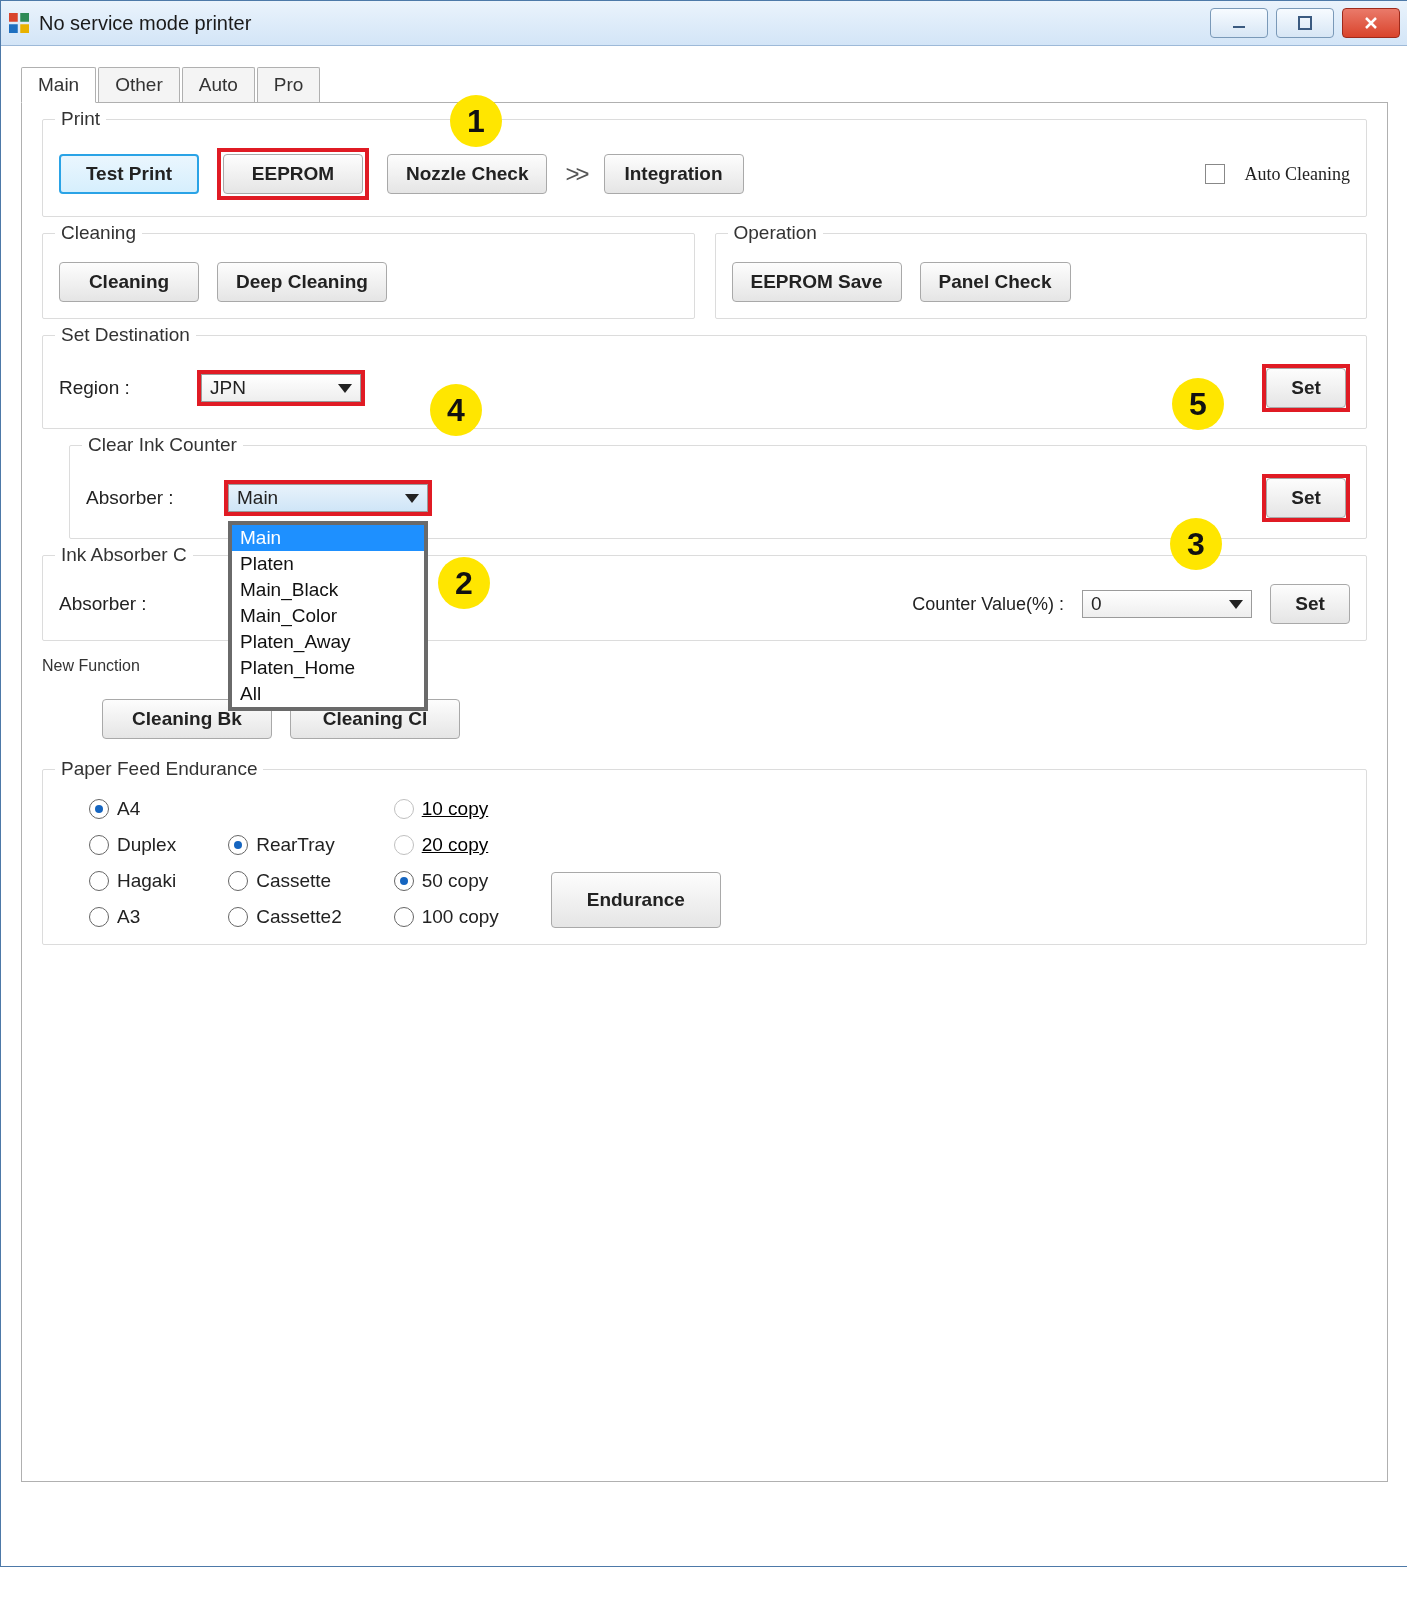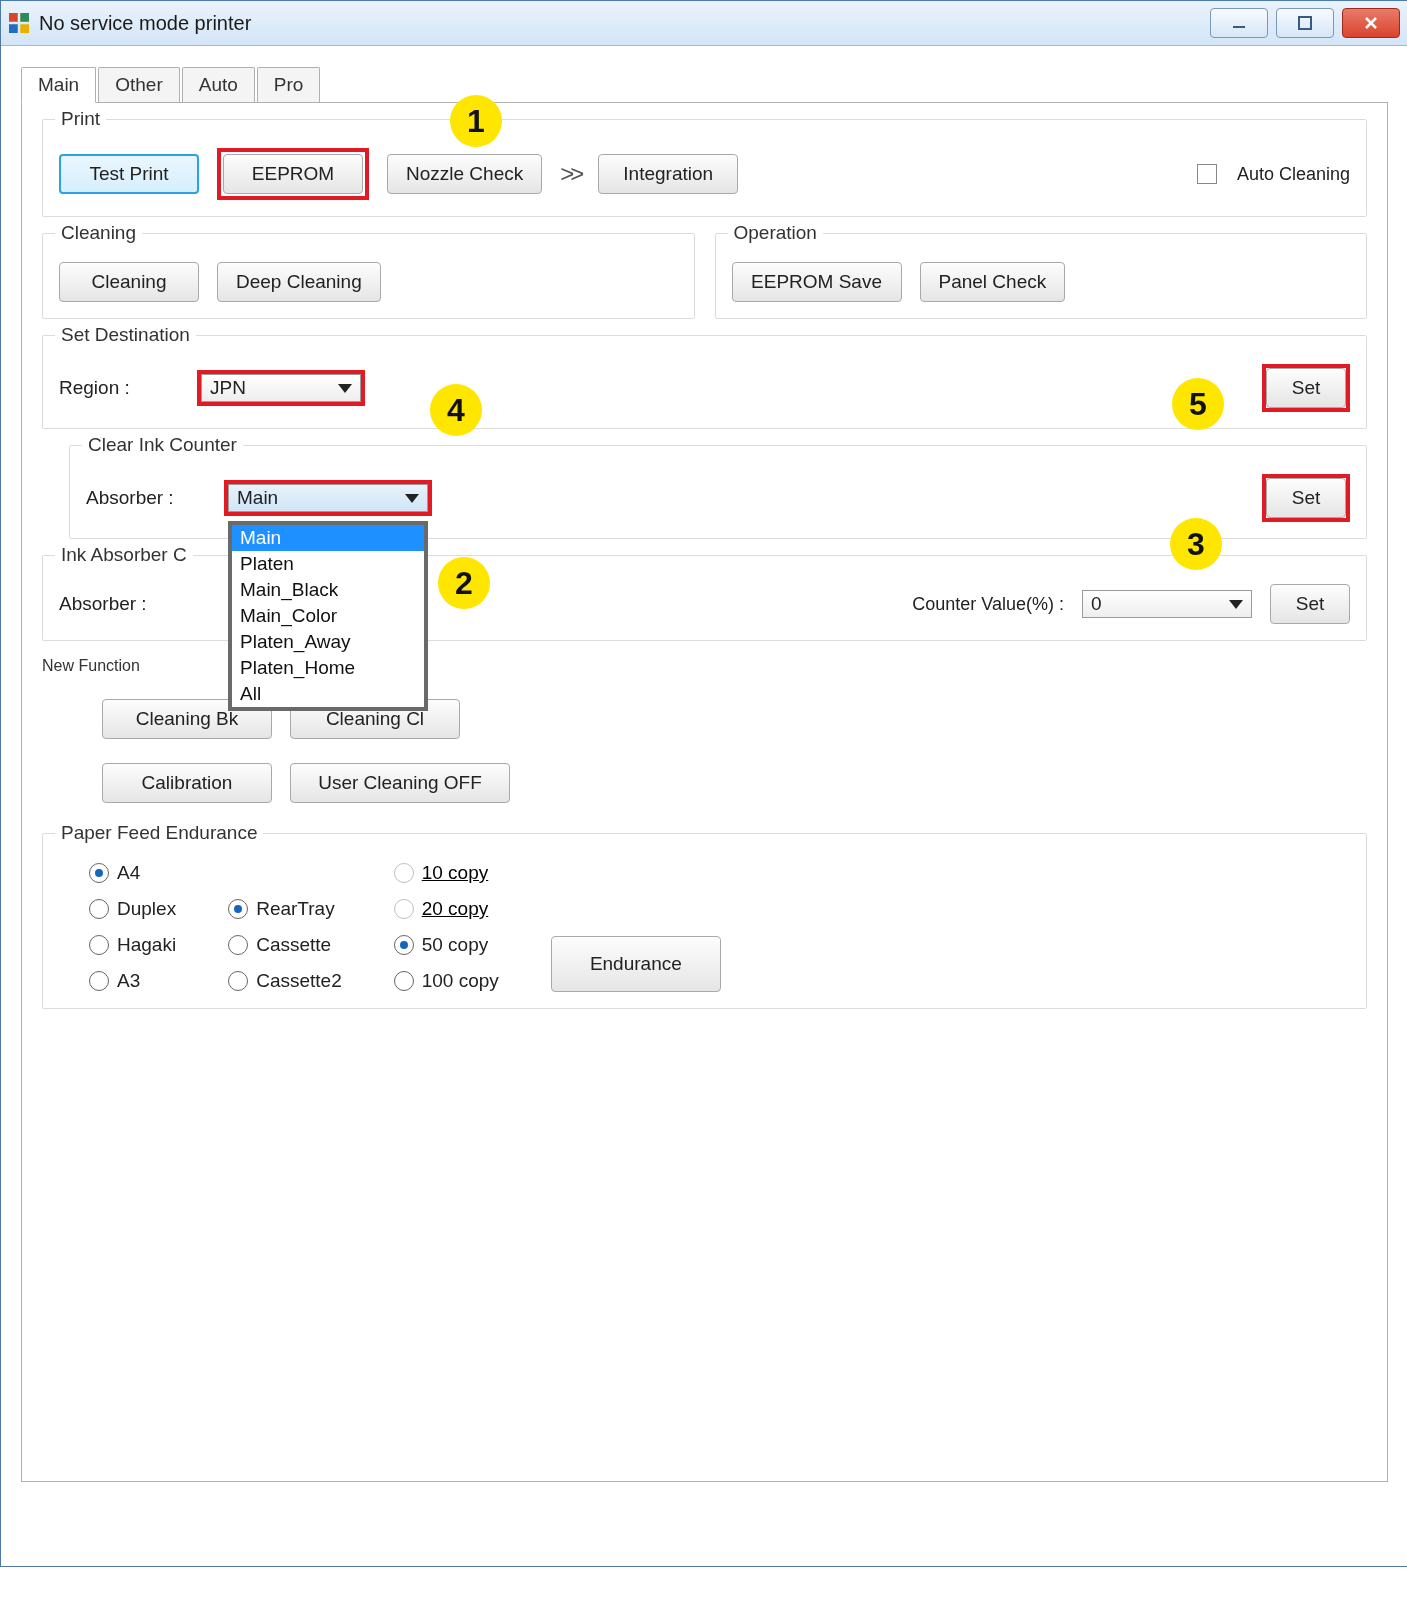--- a/index.html
+++ b/index.html
@@ -16,26 +16,26 @@
   .client{padding:20px 20px 40px 20px;position:relative;min-height:1520px;box-sizing:border-box;}
   
   .tabs{display:flex;position:relative;top:1px;}
   .tab{padding:6px 16px;border:1px solid #b0b0b0;border-bottom:none;background:#f4f4f4;font-size:19px;color:#333;margin-right:2px;border-radius:2px 2px 0 0;cursor:default;}
   .tab.active{background:#fff;border-bottom:1px solid #fff;position:relative;z-index:2;}
   .tab-body{border:1px solid #b0b0b0;background:#fff;padding:16px 20px 40px 20px;position:relative;min-height:1380px;box-sizing:border-box;}
   
   .group{position:relative;border:1px solid #dcdcdc;border-radius:2px;padding:28px 16px 16px 16px;margin-bottom:16px;}
   .group-title{position:absolute;top:-12px;left:12px;background:#fff;padding:0 6px;font-size:19px;color:#333;}
   .row{display:flex;align-items:center;gap:18px;flex-wrap:wrap;}
-  .btn{min-width:140px;height:40px;border:1px solid #a9a9a9;border-radius:4px;background:linear-gradient(#fdfdfd,#e5e5e5);font-size:19px;color:#222;display:inline-flex;align-items:center;justify-content:center;padding:0 18px;box-sizing:border-box;}
+  .btn{min-width:140px;height:40px;border:1px solid #a9a9a9;border-radius:4px;background:linear-gradient(#fdfdfd,#e5e5e5);font-size:19px;color:#222;display:inline-flex;align-items:center;justify-content:center;padding:0 18px;box-sizing:border-box;font-weight:bold;}
   .btn.test{border:2px solid #2aa3e6;background:linear-gradient(#eaf6fe,#d6effd);}
   .btn.small{min-width:80px;padding:0 14px;}
   .highlight{border:4px solid #e01b24;box-sizing:border-box;}
   .arrow{font-size:24px;color:#555;letter-spacing:-4px;}
-  .chk{display:flex;align-items:center;gap:20px;}
+  .chk{display:flex;align-items:center;gap:20px;font-family:Liberation Serif, serif;}
   .chkbox{width:18px;height:18px;border:1px solid #888;background:#fff;}
   .two-col{display:flex;gap:20px;}
   .two-col .group{flex:1;}
   .label{font-size:19px;color:#222;min-width:120px;}
   .select{position:relative;display:inline-flex;align-items:center;justify-content:space-between;height:28px;border:1px solid #9b9b9b;background:linear-gradient(#fff,#eee);padding:0 8px;font-size:19px;min-width:160px;box-sizing:border-box;}
   .select.open{background:linear-gradient(#e8f2fb,#cfe5f7);}
   .caret{width:0;height:0;border-left:7px solid transparent;border-right:7px solid transparent;border-top:9px solid #222;margin-left:10px;}
   .dropdown{position:absolute;top:36px;left:-1px;width:200px;border:1px solid #6a6a6a;background:#fff;z-index:5;}
   .dropdown .opt{padding:2px 8px;font-size:19px;color:#111;white-space:nowrap;}
   .dropdown .opt.sel{background:#1e90ff;color:#fff;}
@@ -190,24 +190,20 @@
         </div>
       </div>
 
       <div>
         <div class="newfunc-title">New Function</div>
         <div class="newfunc-rows">
           <div class="row">
             <div class="btn" style="min-width:170px;">Cleaning Bk</div>
             <div class="btn" style="min-width:170px;">Cleaning Cl</div>
           </div>
-          <div class="row">
-            <div class="btn" style="min-width:170px;">Calibration</div>
-            <div class="btn" style="min-width:220px;">User Cleaning OFF</div>
-          </div>
         </div>
       </div>
 
       <div class="group" style="margin-top:30px;">
         <span class="group-title">Paper Feed Endurance</span>
         <div class="pf-grid">
           <div class="pf-col">
             <label class="radio">
                 <span class="rb checked"></span>
                 <span>A4</span>

